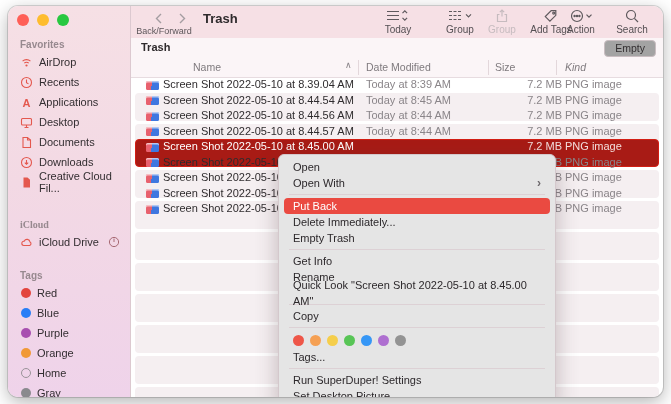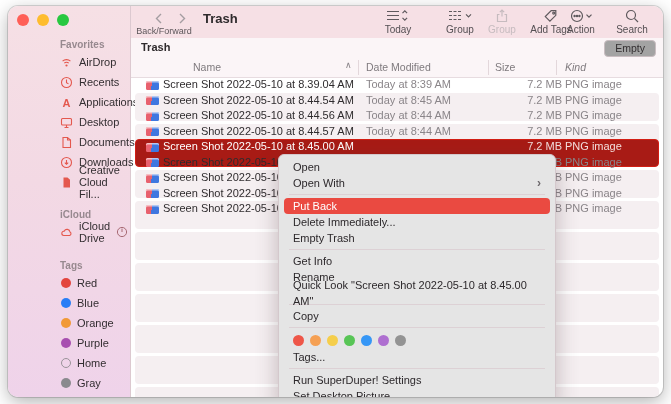--- a/index.html
+++ b/index.html
@@ -2,21 +2,21 @@
 <html><head>
 <meta charset="utf-8">
 <style>
   html,body{margin:0;padding:0;width:671px;height:404px;background:#ffffff;overflow:hidden;
     font-family:"Liberation Sans",sans-serif;-webkit-font-smoothing:antialiased;}
   .win{position:absolute;left:8px;top:6px;width:655px;height:391px;border-radius:10px;overflow:hidden;
     background:#ffffff;box-shadow:0 0 0 1px rgba(0,0,0,.14),0 5px 18px rgba(0,0,0,.30);}
   
   .sidebar{position:absolute;left:0;top:0;width:123px;height:100%;
     background:linear-gradient(180deg,#f6e0e5 0%,#f3d9e4 45%,#efd3ea 100%);
-    border-right:1px solid #dcc9d0;box-sizing:border-box;padding-left:40px;}
+    border-right:1px solid #dcc9d0;box-sizing:border-box;}
   .tl{position:absolute;left:9px;top:8px;display:flex;gap:8px;}
   .tl-dot{width:12px;height:12px;border-radius:50%;}
   .tl-close{background:#ff5f57;}.tl-min{background:#febc2e;}.tl-zoom{background:#28c840;}
   .sb-label{font-size:10px;font-weight:bold;color:#97898f;padding-left:12px;height:14px;line-height:14px;}
   .sb-item{height:20px;display:flex;align-items:center;gap:6px;padding-left:12px;font-size:11px;color:#332e31;cursor:default;}
   .sb-icon{width:13px;height:13px;flex:0 0 13px;display:flex;align-items:center;justify-content:center;color:#e4584e;}
   .sb-trail{margin-left:auto;margin-right:10px;color:#a76a74;}
   .sb-dot{width:10px;height:10px;border-radius:50%;flex:0 0 10px;margin-left:1px;box-sizing:border-box;}
   .hollow{background:transparent!important;border:1.2px solid #9a9399;}
   .d-red{background:#e3453e;}.d-blue{background:#297ef6;}.d-orange{background:#f19937;}
@@ -139,21 +139,21 @@
         <span>Downloads</span>
       </div>
       <div class="sb-item">
         <span class="sb-icon">
             <svg width="13" height="13" viewBox="0 0 13 13">
               <path d="M3.5 1.5h4L10 3.8v7.7H3.5z" fill="currentColor"></path>
             </svg>
           </span>
         <span>Creative Cloud Fil...</span>
       </div>
-      <div class="sb-label" style="margin-top:16px;">iCloud</div>
+      <div class="sb-label" style="margin-top:26px;font-family:Liberation Serif, serif;">iCloud</div>
       <div class="sb-item">
         <span class="sb-icon">
             <svg width="13" height="13" viewBox="0 0 13 13" fill="none" stroke="currentColor" stroke-width="1.1">
               <path d="M3.8 9.5a2.2 2.2 0 1 1 .5-4.4 3 3 0 0 1 5.7.9 1.9 1.9 0 0 1-.4 3.5z"></path>
             </svg>
           </span>
         <span>iCloud Drive</span>
         <span class="sb-trail">
             <svg width="12" height="12" viewBox="0 0 12 12" fill="none" stroke="currentColor" stroke-width="1">
               <circle cx="6" cy="6" r="4.6"></circle>
@@ -164,26 +164,26 @@
       <div class="sb-label" style="margin-top:17px;">Tags</div>
       <div class="sb-item">
         <span class="sb-dot d-red"></span>
         <span>Red</span>
       </div>
       <div class="sb-item">
         <span class="sb-dot d-blue"></span>
         <span>Blue</span>
       </div>
       <div class="sb-item">
+        <span class="sb-dot d-purple"></span>
+        <span>Purple</span>
+      </div>
+      <div class="sb-item">
         <span class="sb-dot d-orange"></span>
         <span>Orange</span>
-      </div>
-      <div class="sb-item">
-        <span class="sb-dot d-purple"></span>
-        <span>Purple</span>
       </div>
       <div class="sb-item">
         <span class="sb-dot hollow"></span>
         <span>Home</span>
       </div>
       <div class="sb-item">
         <span class="sb-dot d-gray"></span>
         <span>Gray</span>
       </div>
       <div class="sb-item">

